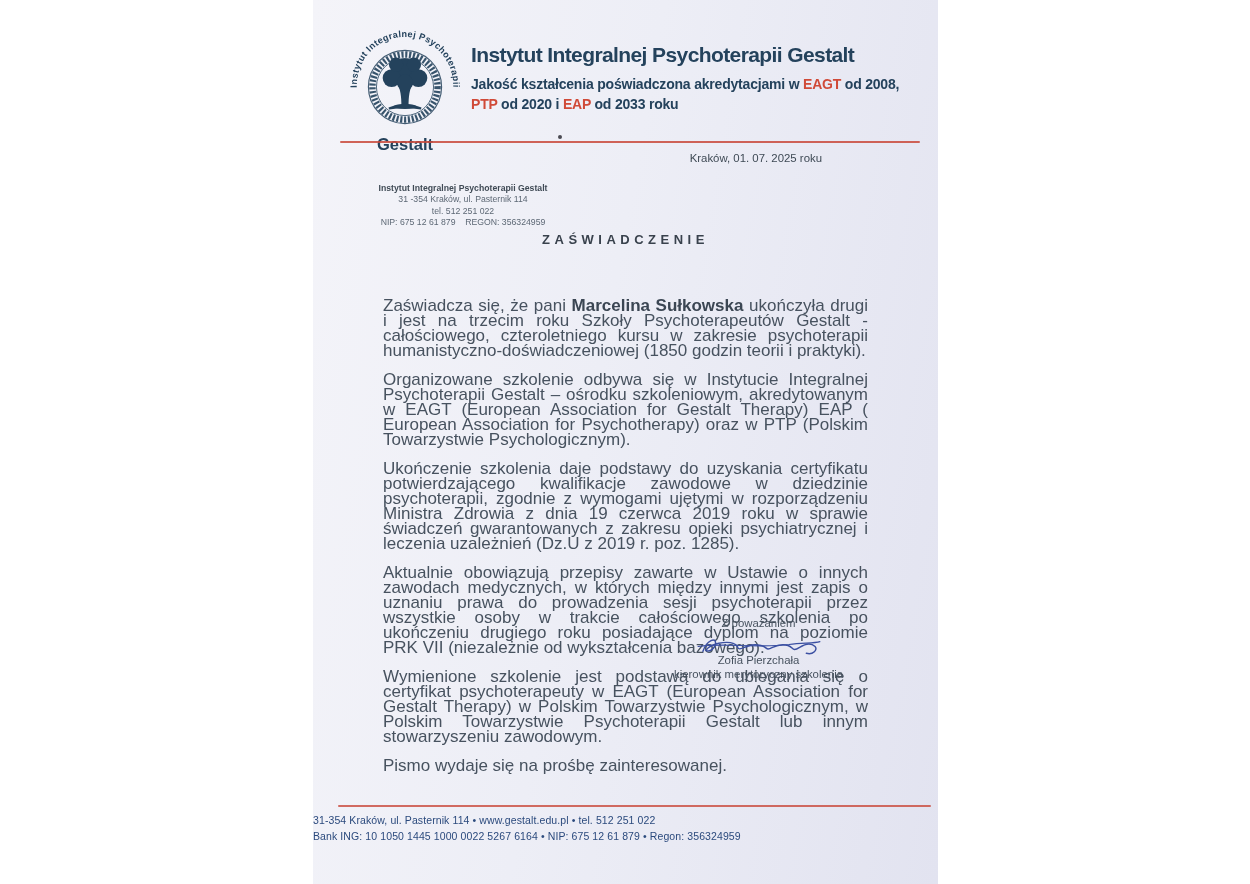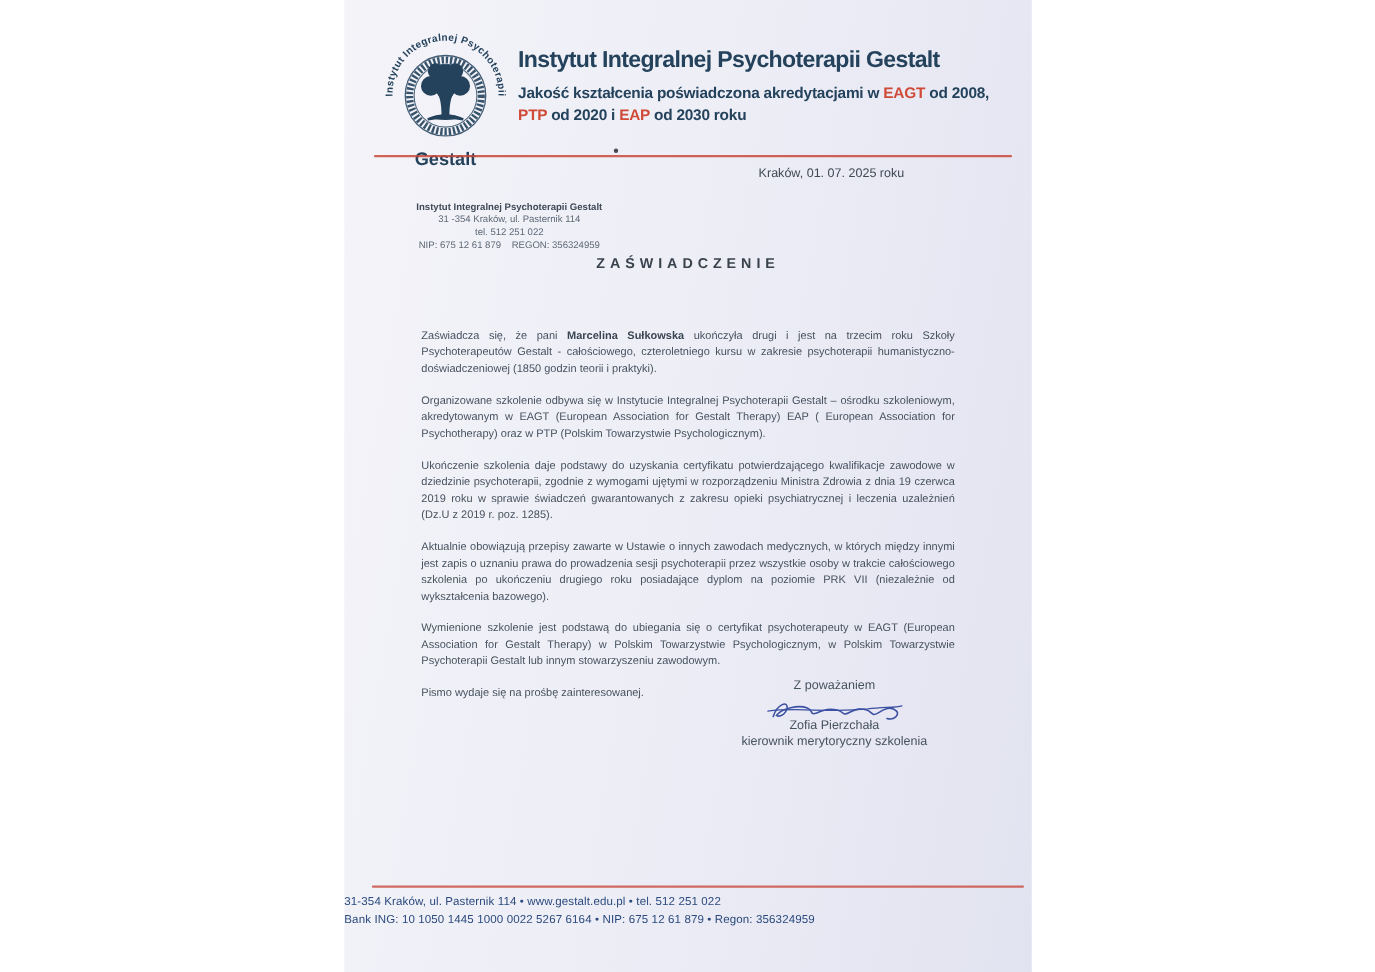--- a/index.html
+++ b/index.html
@@ -34,21 +34,21 @@
        font-size:8.7px;line-height:11.4px;color:#5d6875;}
   .org .org-name{font-weight:bold;color:#3f4a55;}
   .org .org-ids{white-space:pre-wrap;}
   
   .doc-title{
     position:absolute;left:0;top:232px;width:100%;text-align:center;
     font-size:13px;font-weight:bold;letter-spacing:4.5px;color:#39424d;
   }
   .body-text{
     position:absolute;left:70px;top:298px;width:485px;
-    font-size:10px;line-height:15px;color:#47525f;text-align:justify;
+    font-size:17px;line-height:15px;color:#47525f;text-align:justify;
   }
   .body-text p{margin:0 0 14px 0;}
   .body-text b{color:#3b4653;}
   
   .sig{position:absolute;left:338px;top:616px;width:215px;text-align:center;
        font-size:11.4px;line-height:14px;color:#47525f;}
   .sig .scrawl{display:block;margin:1px auto -7px auto;}
   
   .footer{
     position:absolute;left:0;top:812px;width:100%;
@@ -85,21 +85,21 @@
         </g>
       </g>
       <text x="65" y="137" text-anchor="middle" font-size="18.5" font-weight="bold" fill="#24425c">Gestalt</text>
     </svg>
   </div>
 
   <div class="head-text">
     <h1 class="head-title">Instytut Integralnej Psychoterapii Gestalt</h1>
     <div class="head-sub">
       <div><span>Jakość kształcenia poświadczona akredytacjami w </span><span class="accent">EAGT</span><span> od 2008,</span></div>
-      <div><span class="accent">PTP</span><span> od 2020 i </span><span class="accent">EAP</span><span> od 2030 roku</span></div>
+      <div><span class="accent">PTP</span><span> od 2020 i </span><span class="accent">EAP</span><span> od 2033 roku</span></div>
     </div>
   </div>
 
   <div class="rule top"></div>
   <div class="scan-dot"></div>
 
   <div class="date">Kraków, 01. 07. 2025 roku</div>
 
   <div class="org">
     <div class="org-name">Instytut Integralnej Psychoterapii Gestalt</div>

